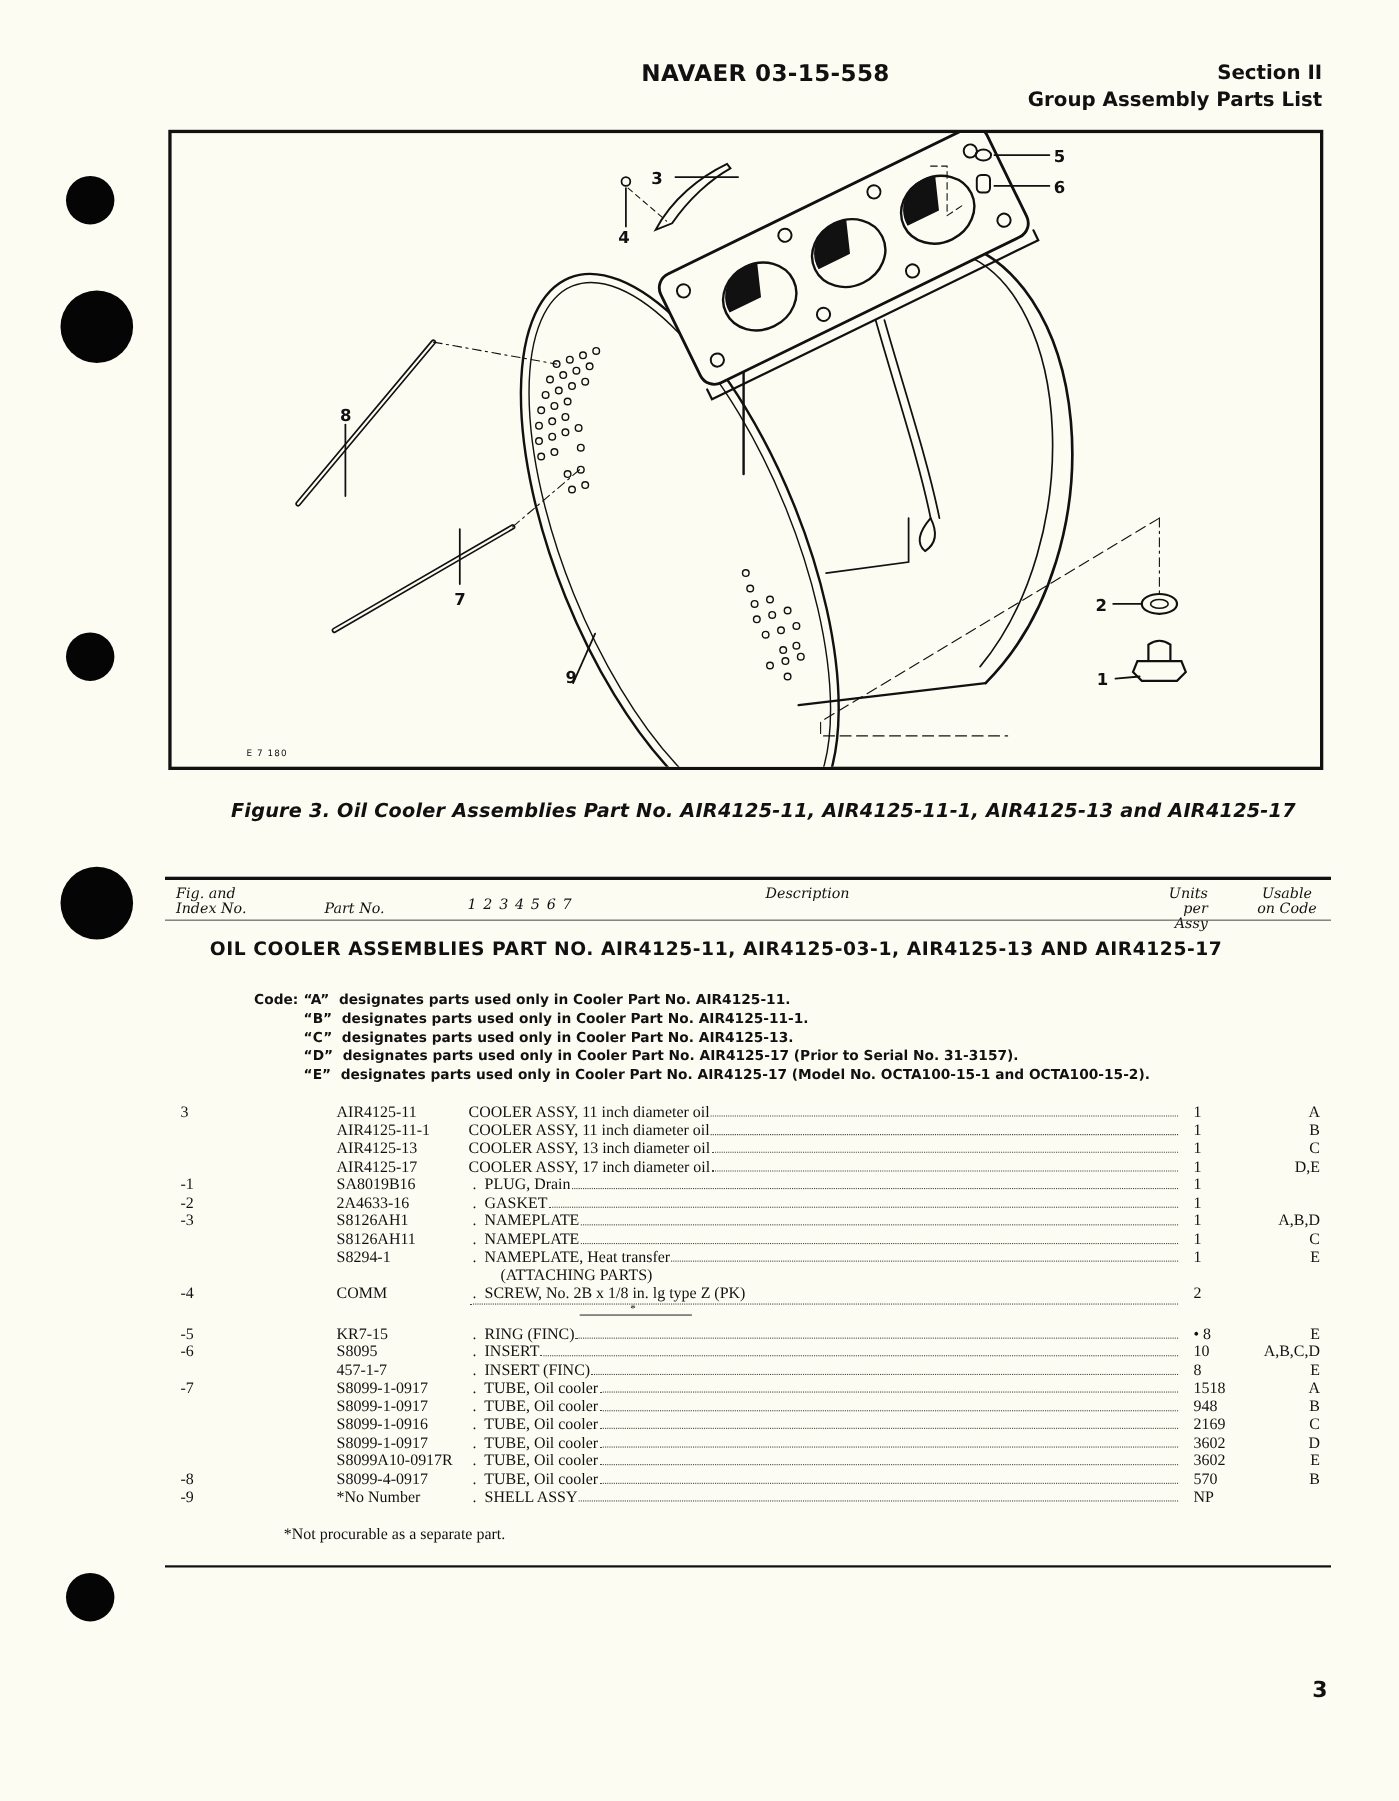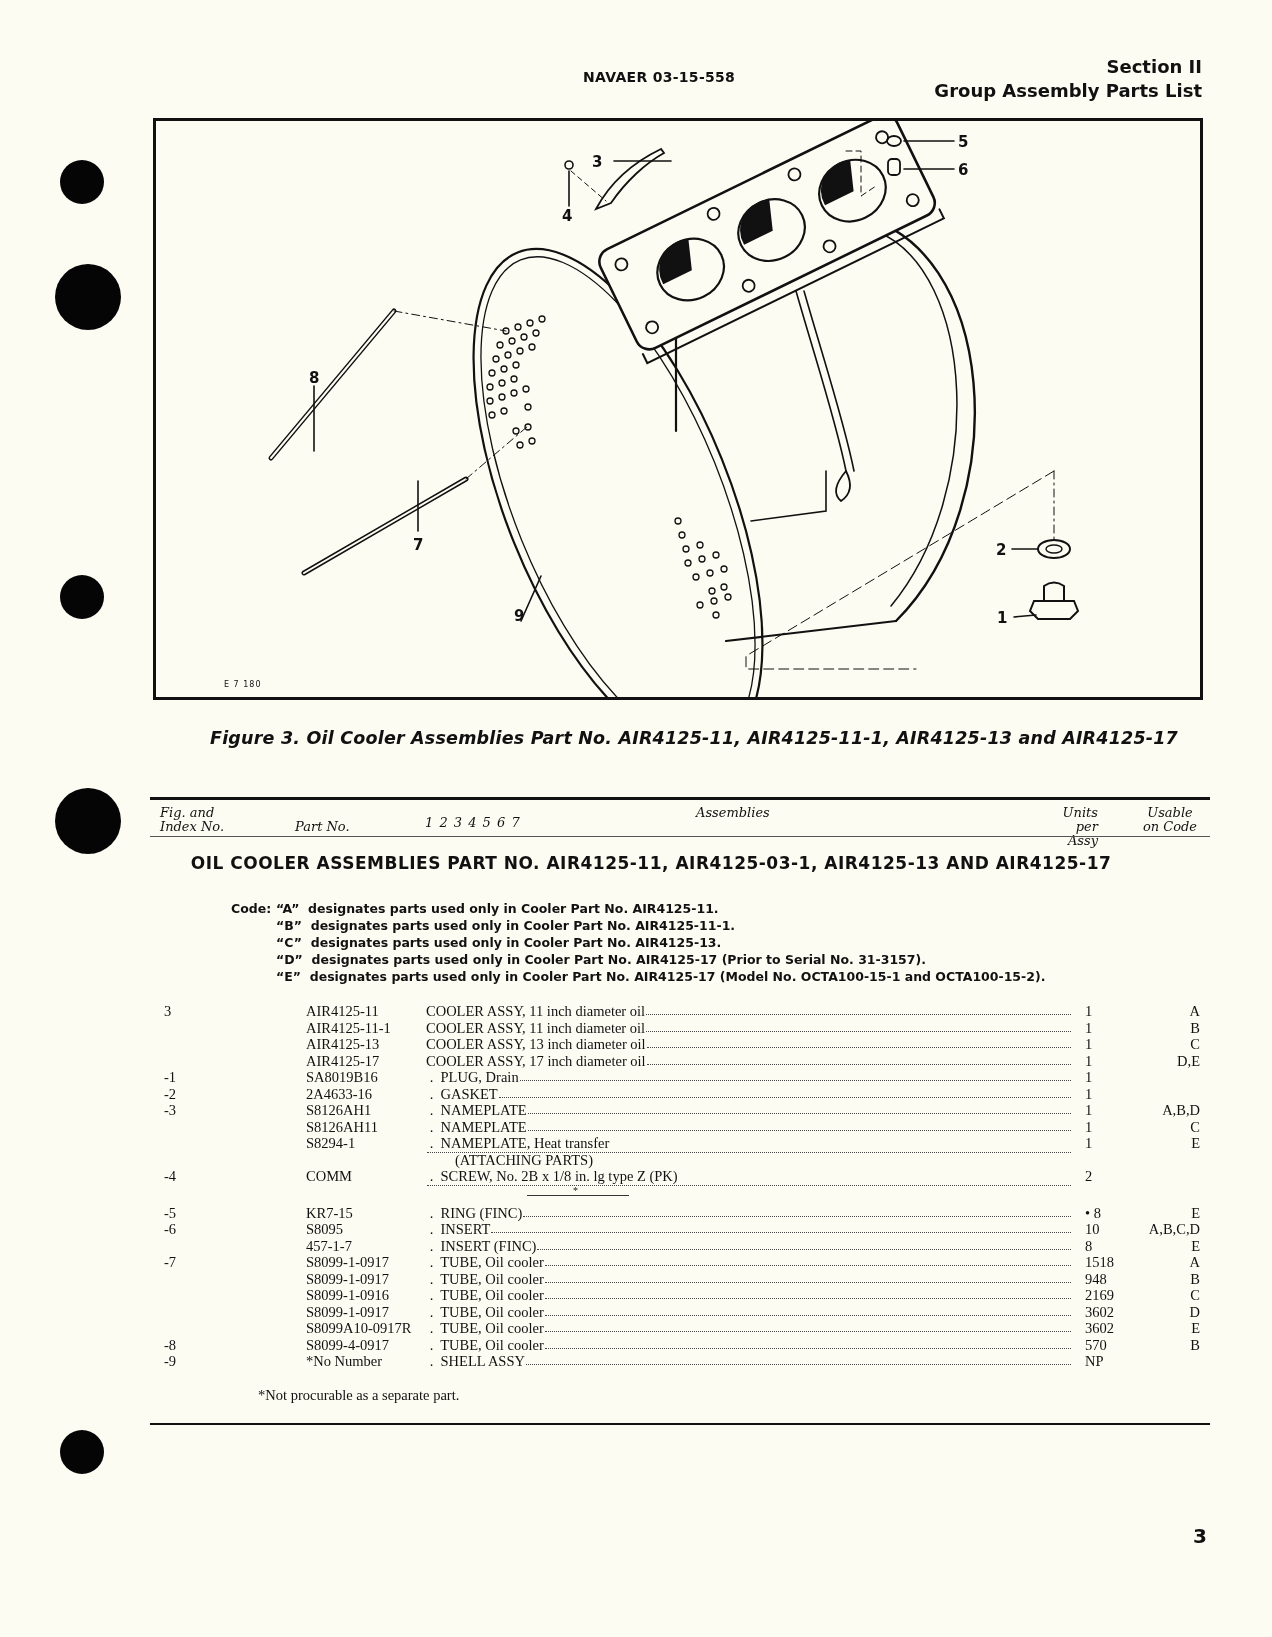--- a/index.html
+++ b/index.html
@@ -3,21 +3,21 @@
 <meta charset="utf-8">
 <style>
   html, body { margin: 0; padding: 0; }
   body {
     width: 1272px; height: 1637px; position: relative; overflow: hidden;
     background: #fdfcf3; color: #111;
     font-family: "DejaVu Sans", sans-serif;
   }
   .punch { position: absolute; left: 60px; width: 44px; height: 44px; border-radius: 50%; background: #050505; }
   .punch.big { left: 55px; width: 66px; height: 66px; }
-  .hdr-left { position: absolute; left: 583px; top: 69px; font-weight: bold; font-size: 14px; letter-spacing: 0.3px; }
+  .hdr-left { position: absolute; left: 583px; top: 55px; font-weight: bold; font-size: 21px; letter-spacing: 0.3px; }
   .hdr-right { position: absolute; right: 70px; top: 55px; text-align: right; font-weight: bold; font-size: 18px; line-height: 24px; }
   .figure-box { position: absolute; left: 153px; top: 118px; width: 1050px; height: 582px; border: 3px solid #111; box-sizing: border-box; }
   .figure-box svg { position: absolute; left: 0; top: 0; }
   .fig-code { position: absolute; left: 68px; bottom: 8px; font-size: 8px; letter-spacing: 1px; }
   .caption { position: absolute; left: 210px; top: 728px; font-weight: bold; font-style: italic; font-size: 17.5px; letter-spacing: 0.2px; }
   .rule-thick { position: absolute; left: 150px; width: 1060px; height: 3px; background: #111; }
   .rule-thin { position: absolute; left: 150px; width: 1060px; height: 1px; background: #555; }
   .colhdr { position: absolute; font-family: "DejaVu Serif", serif; font-style: italic; font-size: 13px; line-height: 14px; }
   .title { position: absolute; left: 0; width: 1272px; top: 853px; text-align: center; font-weight: bold; font-size: 17px; letter-spacing: 0.5px; padding-left: 30px; box-sizing: border-box; }
   .codes { position: absolute; left: 231px; top: 900px; font-weight: bold; font-size: 12.5px; line-height: 17px; }
@@ -202,21 +202,21 @@
 
 <div class="caption">Figure 3.  Oil Cooler Assemblies Part No. AIR4125-11, AIR4125-11-1, AIR4125-13 and  AIR4125-17</div>
 
 <div class="rule-thick" style="top:797px;"></div>
 <div class="colhdr" style="left:160px; top:806px;">
   <div>Fig. and</div>
   <div>Index No.</div>
 </div>
 <div class="colhdr" style="left:295px; top:820px;">Part No.</div>
 <div class="colhdr" style="left:425px; top:816px; letter-spacing:1px;">1  2  3  4  5  6  7</div>
-<div class="colhdr" style="left:696px; top:806px;">Assemblies</div>
+<div class="colhdr" style="left:696px; top:806px;">Description</div>
 <div class="colhdr" style="left:1048px; top:806px; text-align:right; width:50px;">
   <div>Units</div>
   <div>per Assy</div>
 </div>
 <div class="colhdr" style="left:1140px; top:806px; text-align:center; width:60px;">
   <div>Usable</div>
   <div>on Code</div>
 </div>
 <div class="rule-thin" style="top:836px;"></div>
 
@@ -307,21 +307,21 @@
       <span class="desc" style="width: 645px;">
         <span class="dtext"> .  NAMEPLATE</span>
         <span class="dots"></span>
       </span>
       <span class="units">1</span>
       <span class="code">C</span>
     </div>
     <div class="prow">
       <span class="idx"></span>
       <span class="pn">S8294-1</span>
-      <span class="desc" style="width: 645px; flex-direction: column;">
+      <span class="desc" style="width: 645px;">
         <span class="dtext"> .  NAMEPLATE, Heat transfer</span>
         <span class="dots"></span>
       </span>
       <span class="units">1</span>
       <span class="code">E</span>
     </div>
     <div class="prow noDots">
       <span class="idx"></span>
       <span class="pn"></span>
       <span class="desc" style="width: 645px; align-items: flex-end;">

